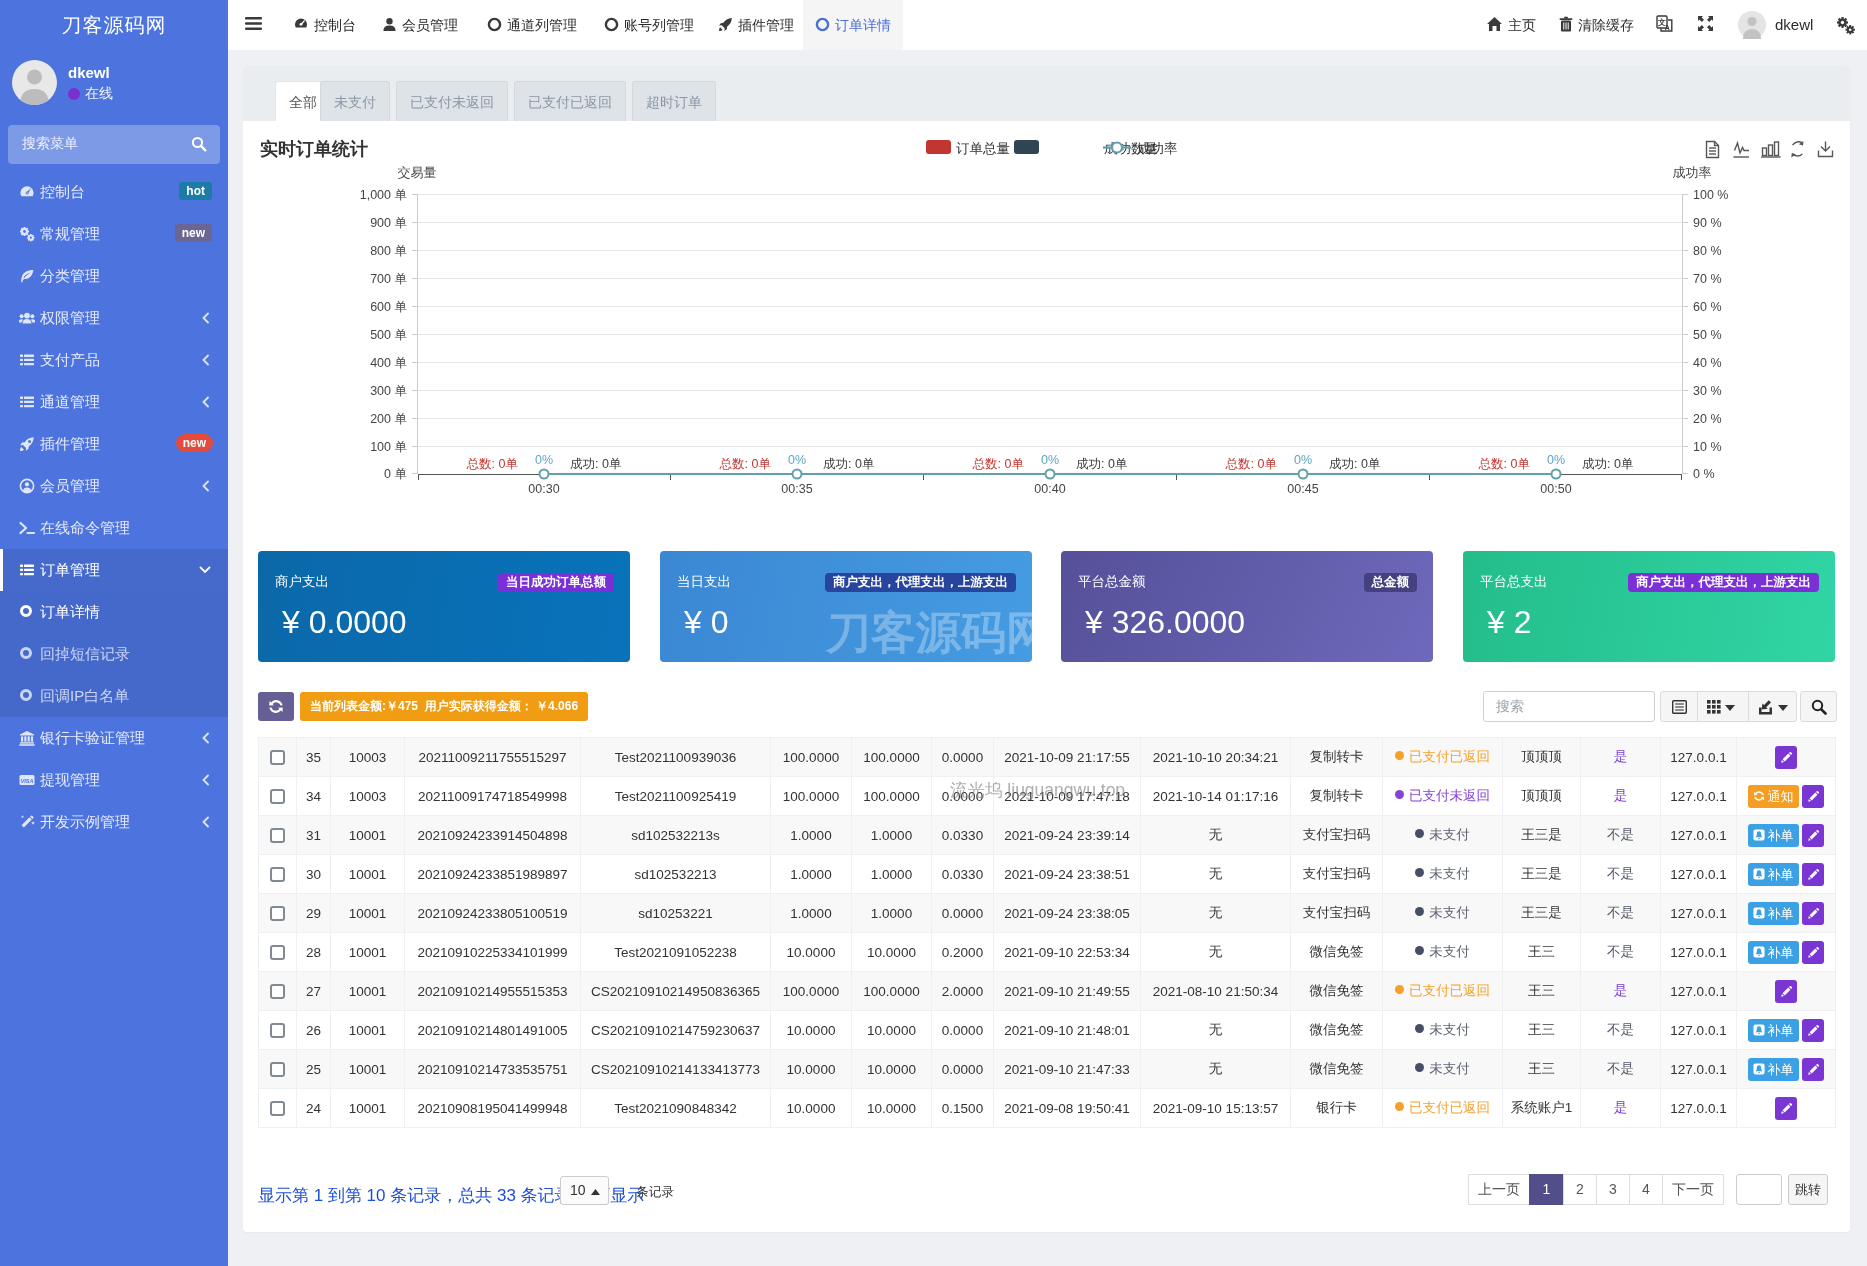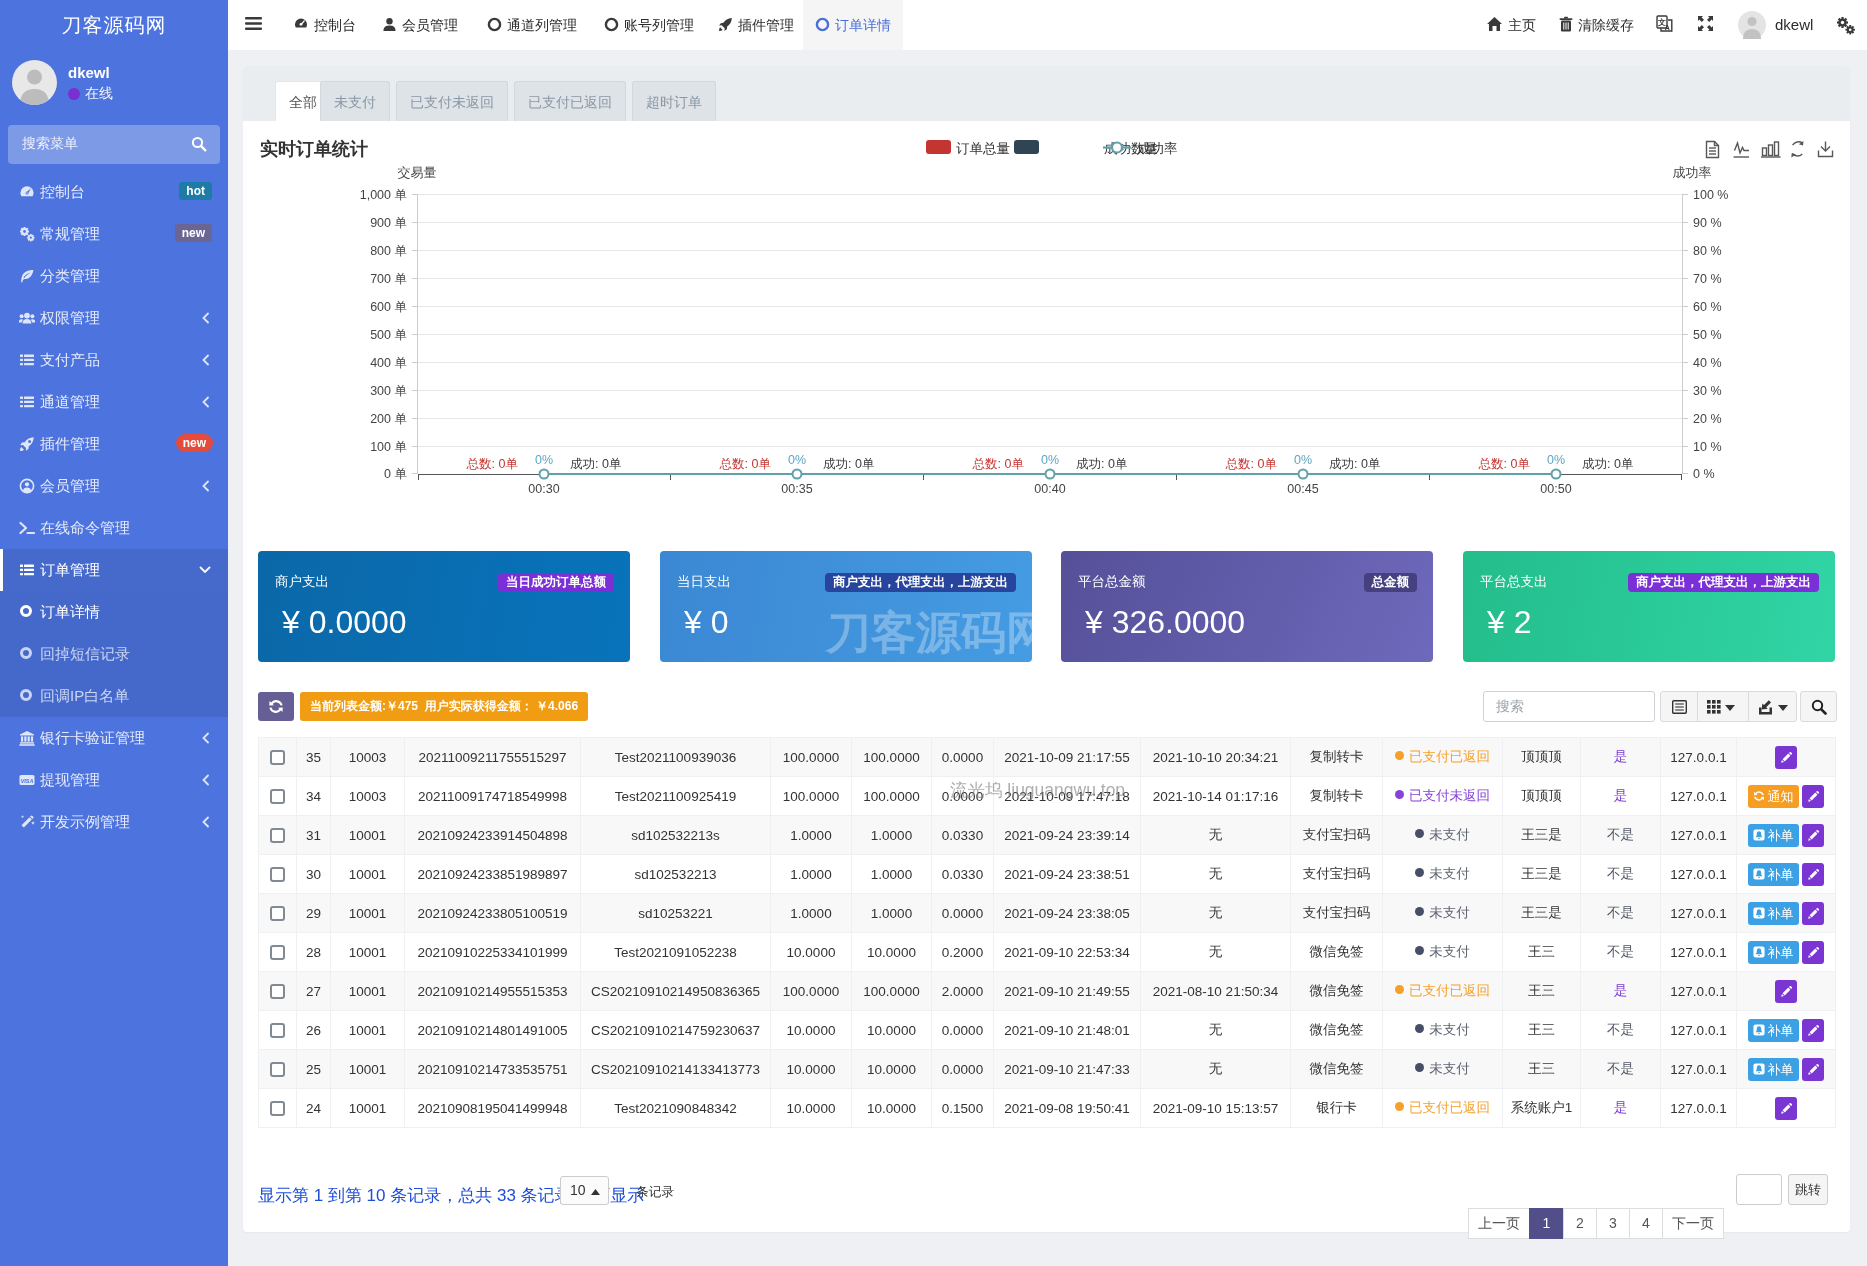--- a/index.html
+++ b/index.html
@@ -825,18 +825,18 @@
 </tbody>
     </table>
 </div>
 
 <div id="pagefoot">
 <div class="abs" style="left:258px;top:1184px;font-size:17px;color:#1d4ed8">显示第 1 到第 10 条记录，总共 33 条记录 每页显示</div>
 <div class="abs" style="left:560px;top:1176px;width:49px;height:29px;background:#fbfbfb;border:1px solid #ccc;border-radius:3px;font-size:14px;color:#333;line-height:27px;text-align:left;padding-left:9px">10 <svg width="9" height="6" viewBox="0 0 9 6" style="margin-left:2px">
         <path d="M0 6 L9 6 L4.5 0 Z" fill="#333"></path>
       </svg></div>
 <div class="abs" style="left:636px;top:1184px;font-size:12.7px;color:#333">条记录</div>
-<div class="abs" style="left:1469px;top:1208px;height:16px;font-size:14px;color:#555">
+<div class="abs" style="left:1469px;top:1174px;height:16px;font-size:14px;color:#555">
 <span class="pg" style="width:62px">上一页</span><span class="pg on" style="width:35px">1</span><span class="pg" style="width:34px">2</span><span class="pg" style="width:34px">3</span><span class="pg" style="width:34px">4</span><span class="pg" style="width:62px">下一页</span>
 </div>
 <div class="abs" style="left:1736px;top:1174px;width:46px;height:31px;background:#fff;border:1px solid #ccc;border-radius:3px"></div>
 <div class="abs" style="left:1788px;top:1174px;width:40px;height:31px;background:#f5f5f5;border:1px solid #ccc;border-radius:3px;font-size:13px;color:#333;line-height:29px;text-align:center">跳转</div>
 </div>
 
 </body></html>

